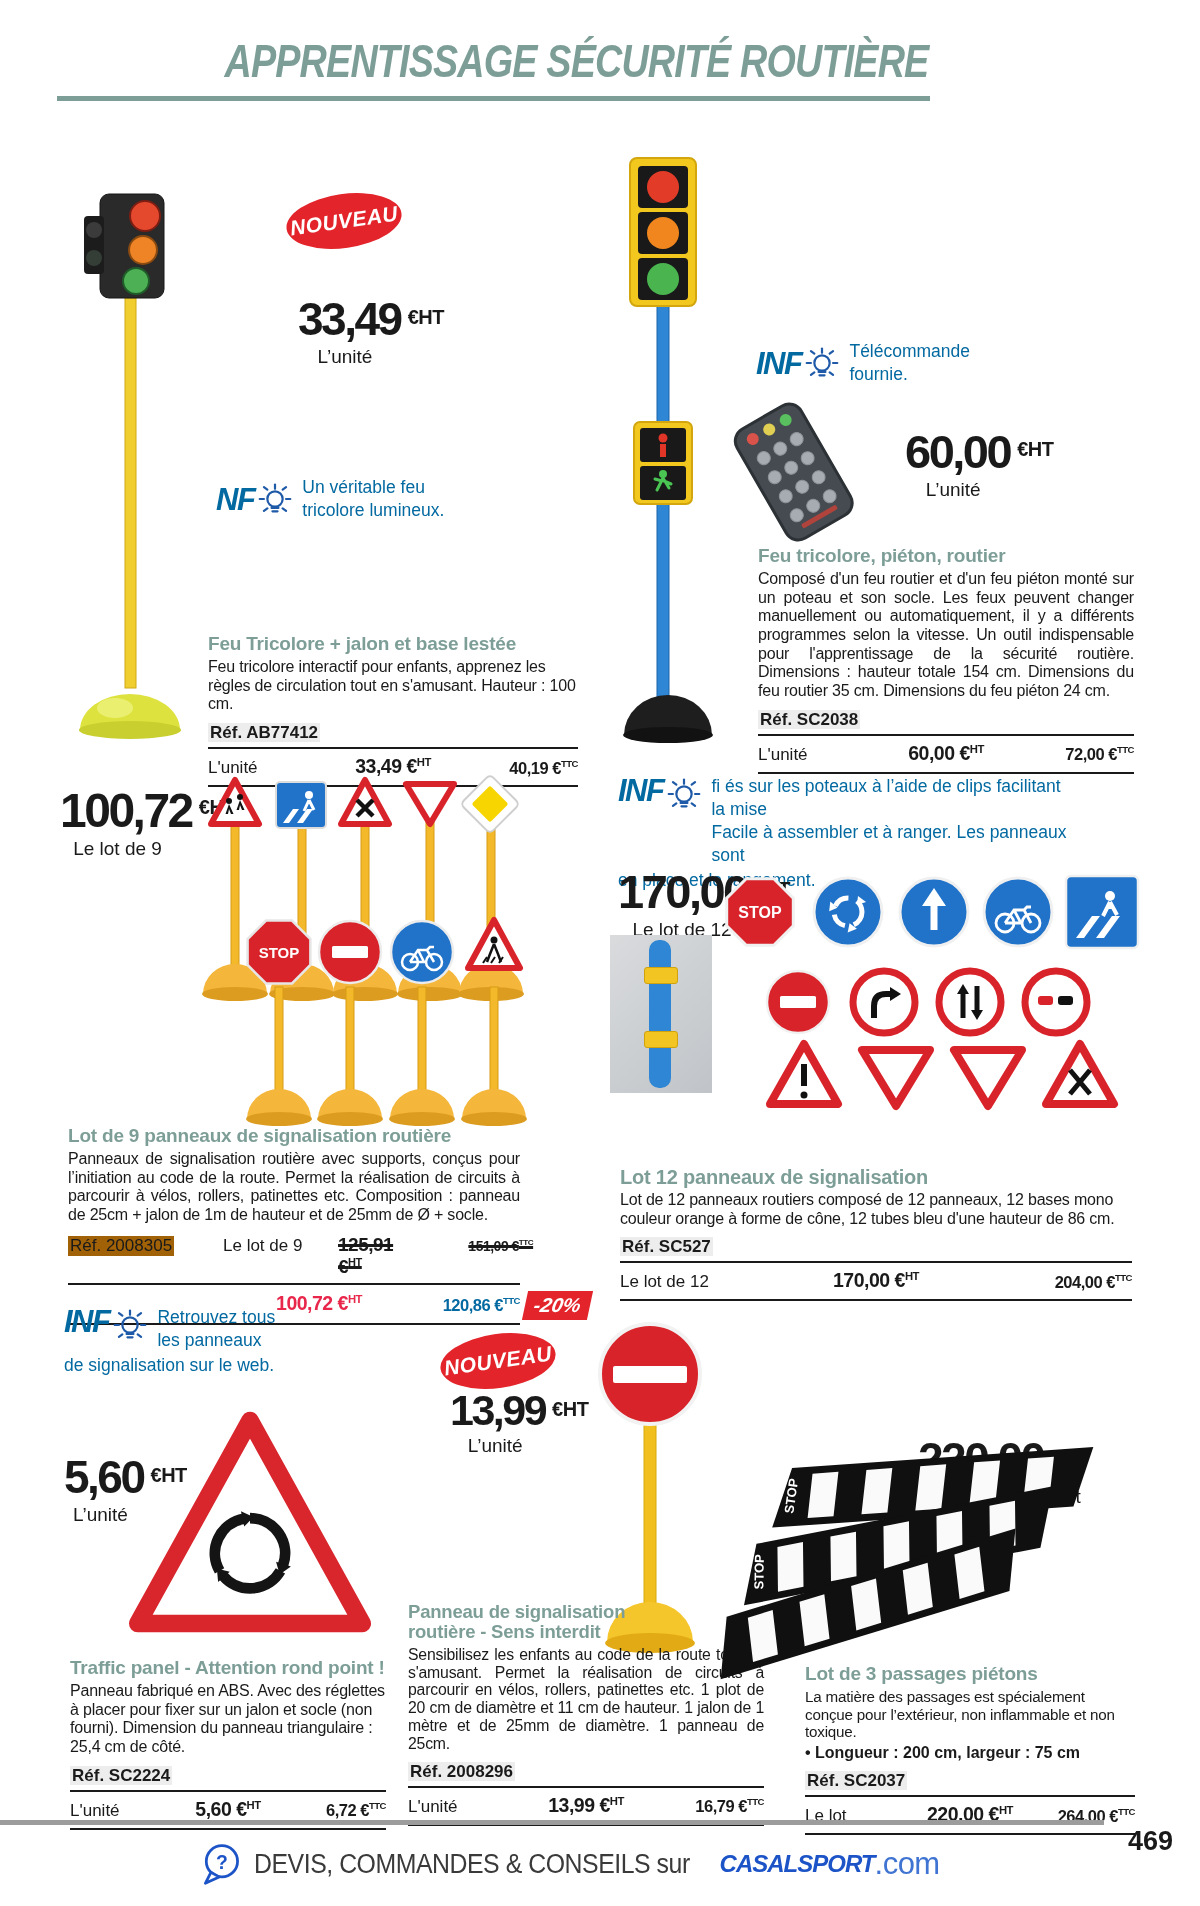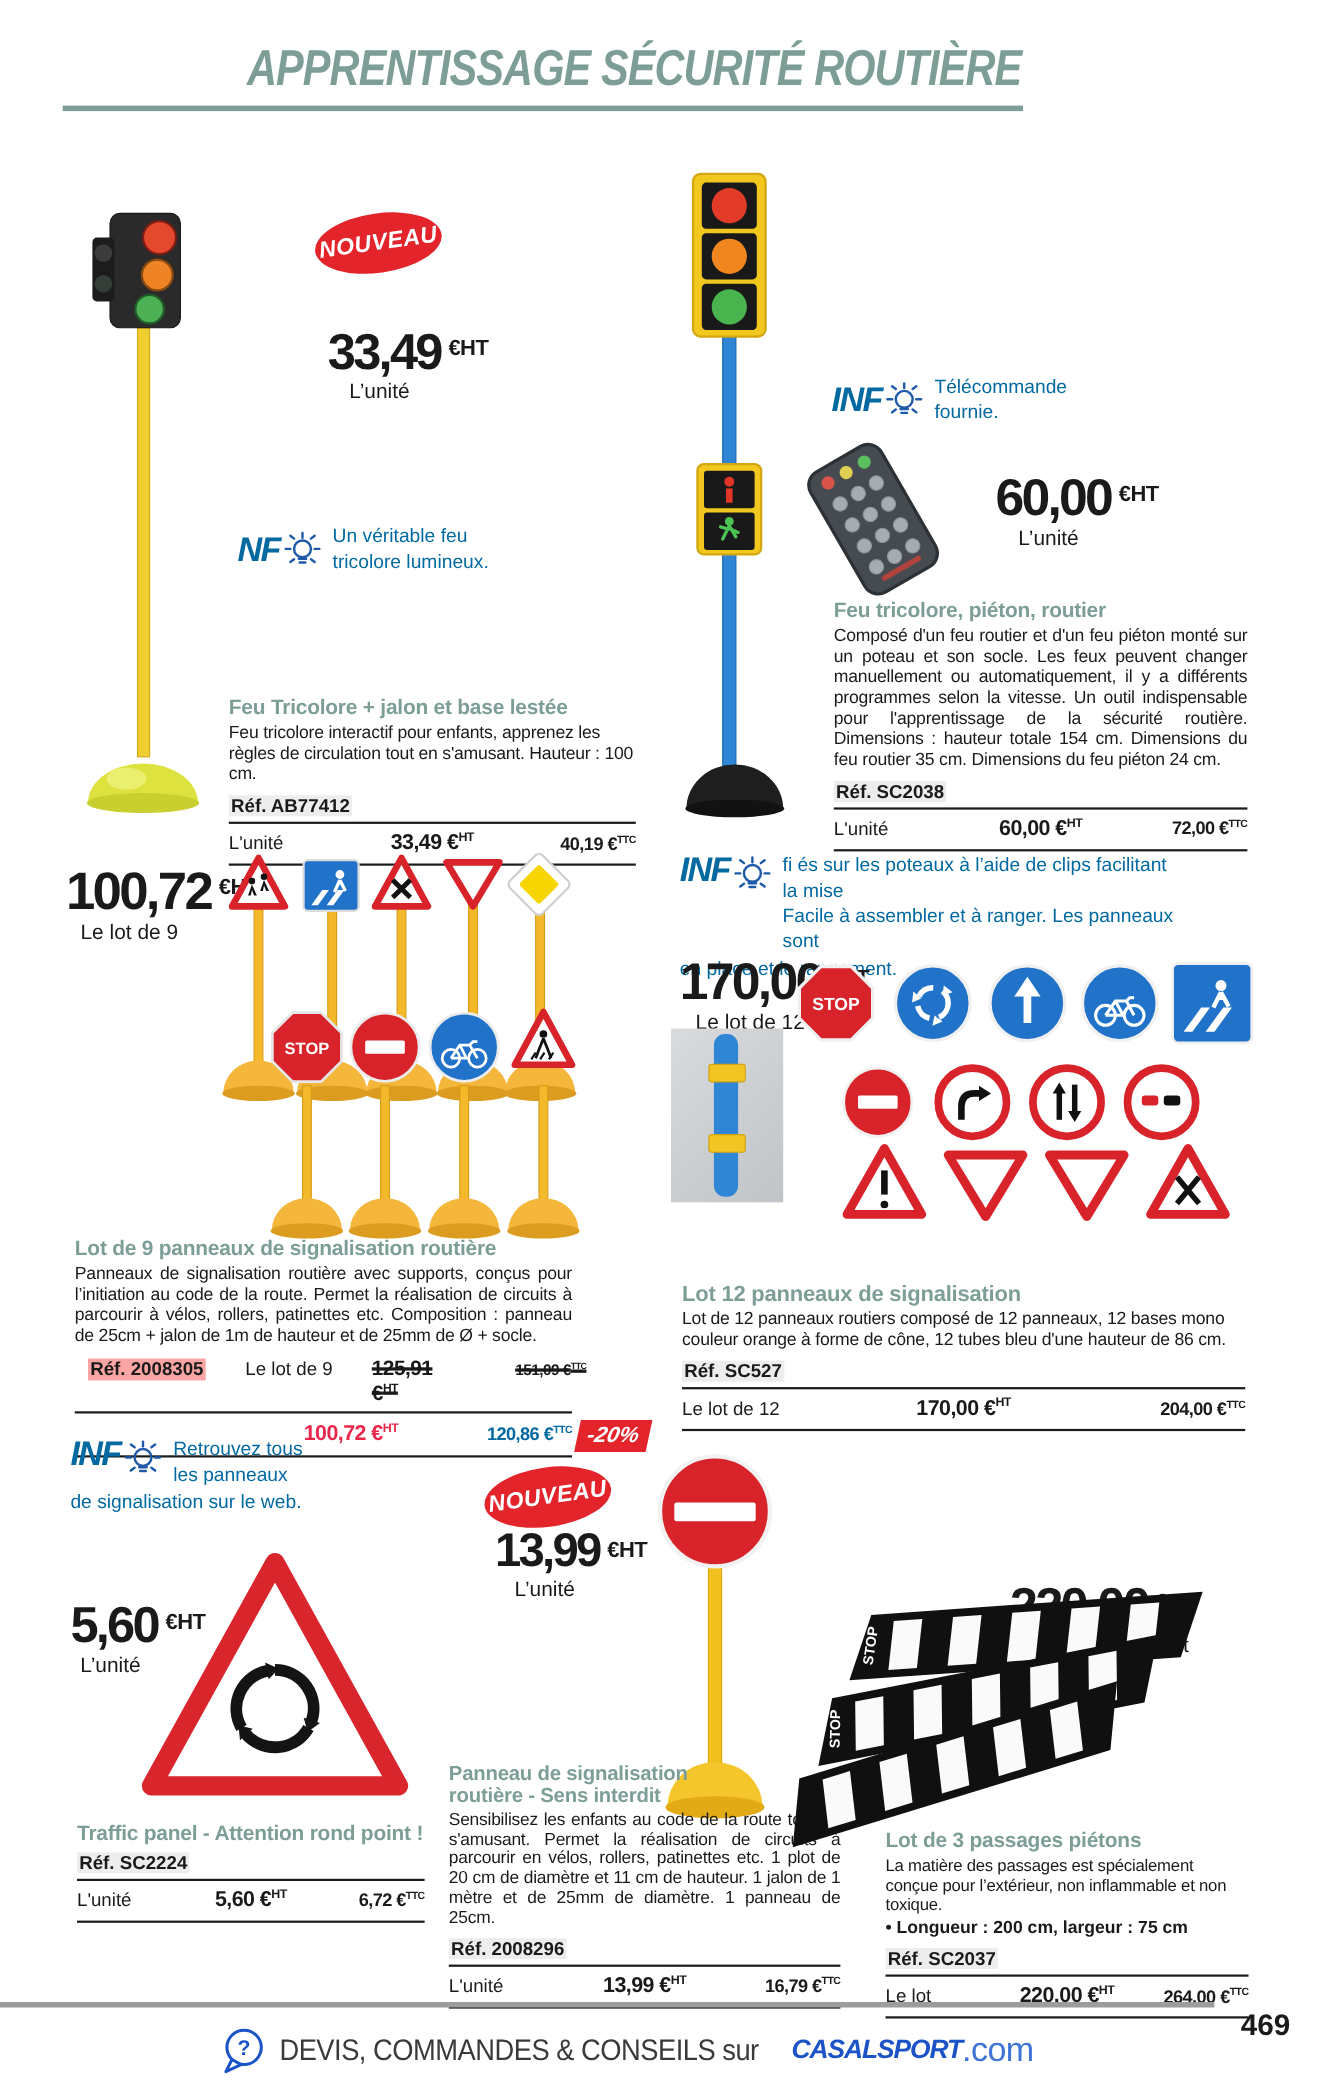--- a/index.html
+++ b/index.html
@@ -42,21 +42,21 @@
   .prow{display:grid;grid-template-columns:1fr auto 1fr;align-items:baseline;border-bottom:2px solid #1a1a1a;
     padding:6px 0 7px;font-size:17px;}
   .prow .lab{justify-self:start;}
   .prow .ht{justify-self:center;font-weight:bold;font-size:19.5px;letter-spacing:-.5px;}
   .prow .ttc{justify-self:end;font-weight:bold;font-size:16.5px;letter-spacing:-.5px;}
   sup{font-size:.58em;}
 
   
   .refrow9{display:grid;grid-template-columns:155px 115px 1fr 140px;align-items:baseline;
     border-bottom:2px solid #1a1a1a;padding:2px 0 5px;font-size:17px;}
-  .refrow9 .refname{font-weight:bold;background:#fca5a5;padding:0 2px;justify-self:start;margin-left:12px;}
+  .refrow9 .refname{font-weight:normal;background:#a16207;padding:0 2px;justify-self:start;}
   .refrow9 .lab{justify-self:start;}
   .refrow9 .oht{justify-self:end;font-weight:bold;font-size:19px;letter-spacing:-.5px;}
   .refrow9 .ottc{justify-self:end;font-weight:bold;font-size:14px;letter-spacing:-.5px;}
   .struck{text-decoration:line-through;text-decoration-thickness:2.5px;}
   .discrow{position:relative;display:grid;grid-template-columns:1fr auto 140px;align-items:baseline;
     border-bottom:2px solid #1a1a1a;padding:7px 0 8px;}
   .discrow .nht{grid-column:2;justify-self:end;color:#e8274b;font-weight:bold;font-size:19.5px;letter-spacing:-.5px;margin-right:18px;}
   .discrow .nttc{justify-self:end;color:#0369a1;font-weight:bold;font-size:16.5px;letter-spacing:-.5px;}
   .pct{position:absolute;right:-70px;top:6px;background:#e3242b;color:#fff;font-weight:bold;font-style:italic;
     font-size:20px;padding:3px 9px;transform:skewX(-12deg);}
@@ -509,20 +509,21 @@
           <polygon points="155.4,171.7 151.7,158.6 166.9,163.5"></polygon>
         </g>
       <g transform="rotate(240 125 150)">
           <polygon points="155.4,171.7 151.7,158.6 166.9,163.5"></polygon>
         </g>
     </g>
   </svg>
 
   <div class="pblock" style="left:70px;top:1658px;width:316px">
     <h3 class="ptitle">Traffic panel - Attention rond point !</h3>
+    <p class="pdesc">Panneau fabriqué en ABS. Avec des réglettes à placer pour fixer sur un jalon et socle (non fourni). Dimension du panneau triangulaire : 25,4 cm de côté.</p>
     <div class="refrow"><span class="refname">Réf. SC2224</span></div>
     <div class="prow">
       <span class="lab">L'unité</span>
       <span class="ht"><span>5,60 €</span><sup>HT</sup></span>
       <span class="ttc"><span>6,72 €</span><sup>TTC</sup></span>
     </div>
   </div>
 
   <div class="nouveau" style="left:440px;top:1334px;width:116px;height:54px">
     <span>NOUVEAU</span>

